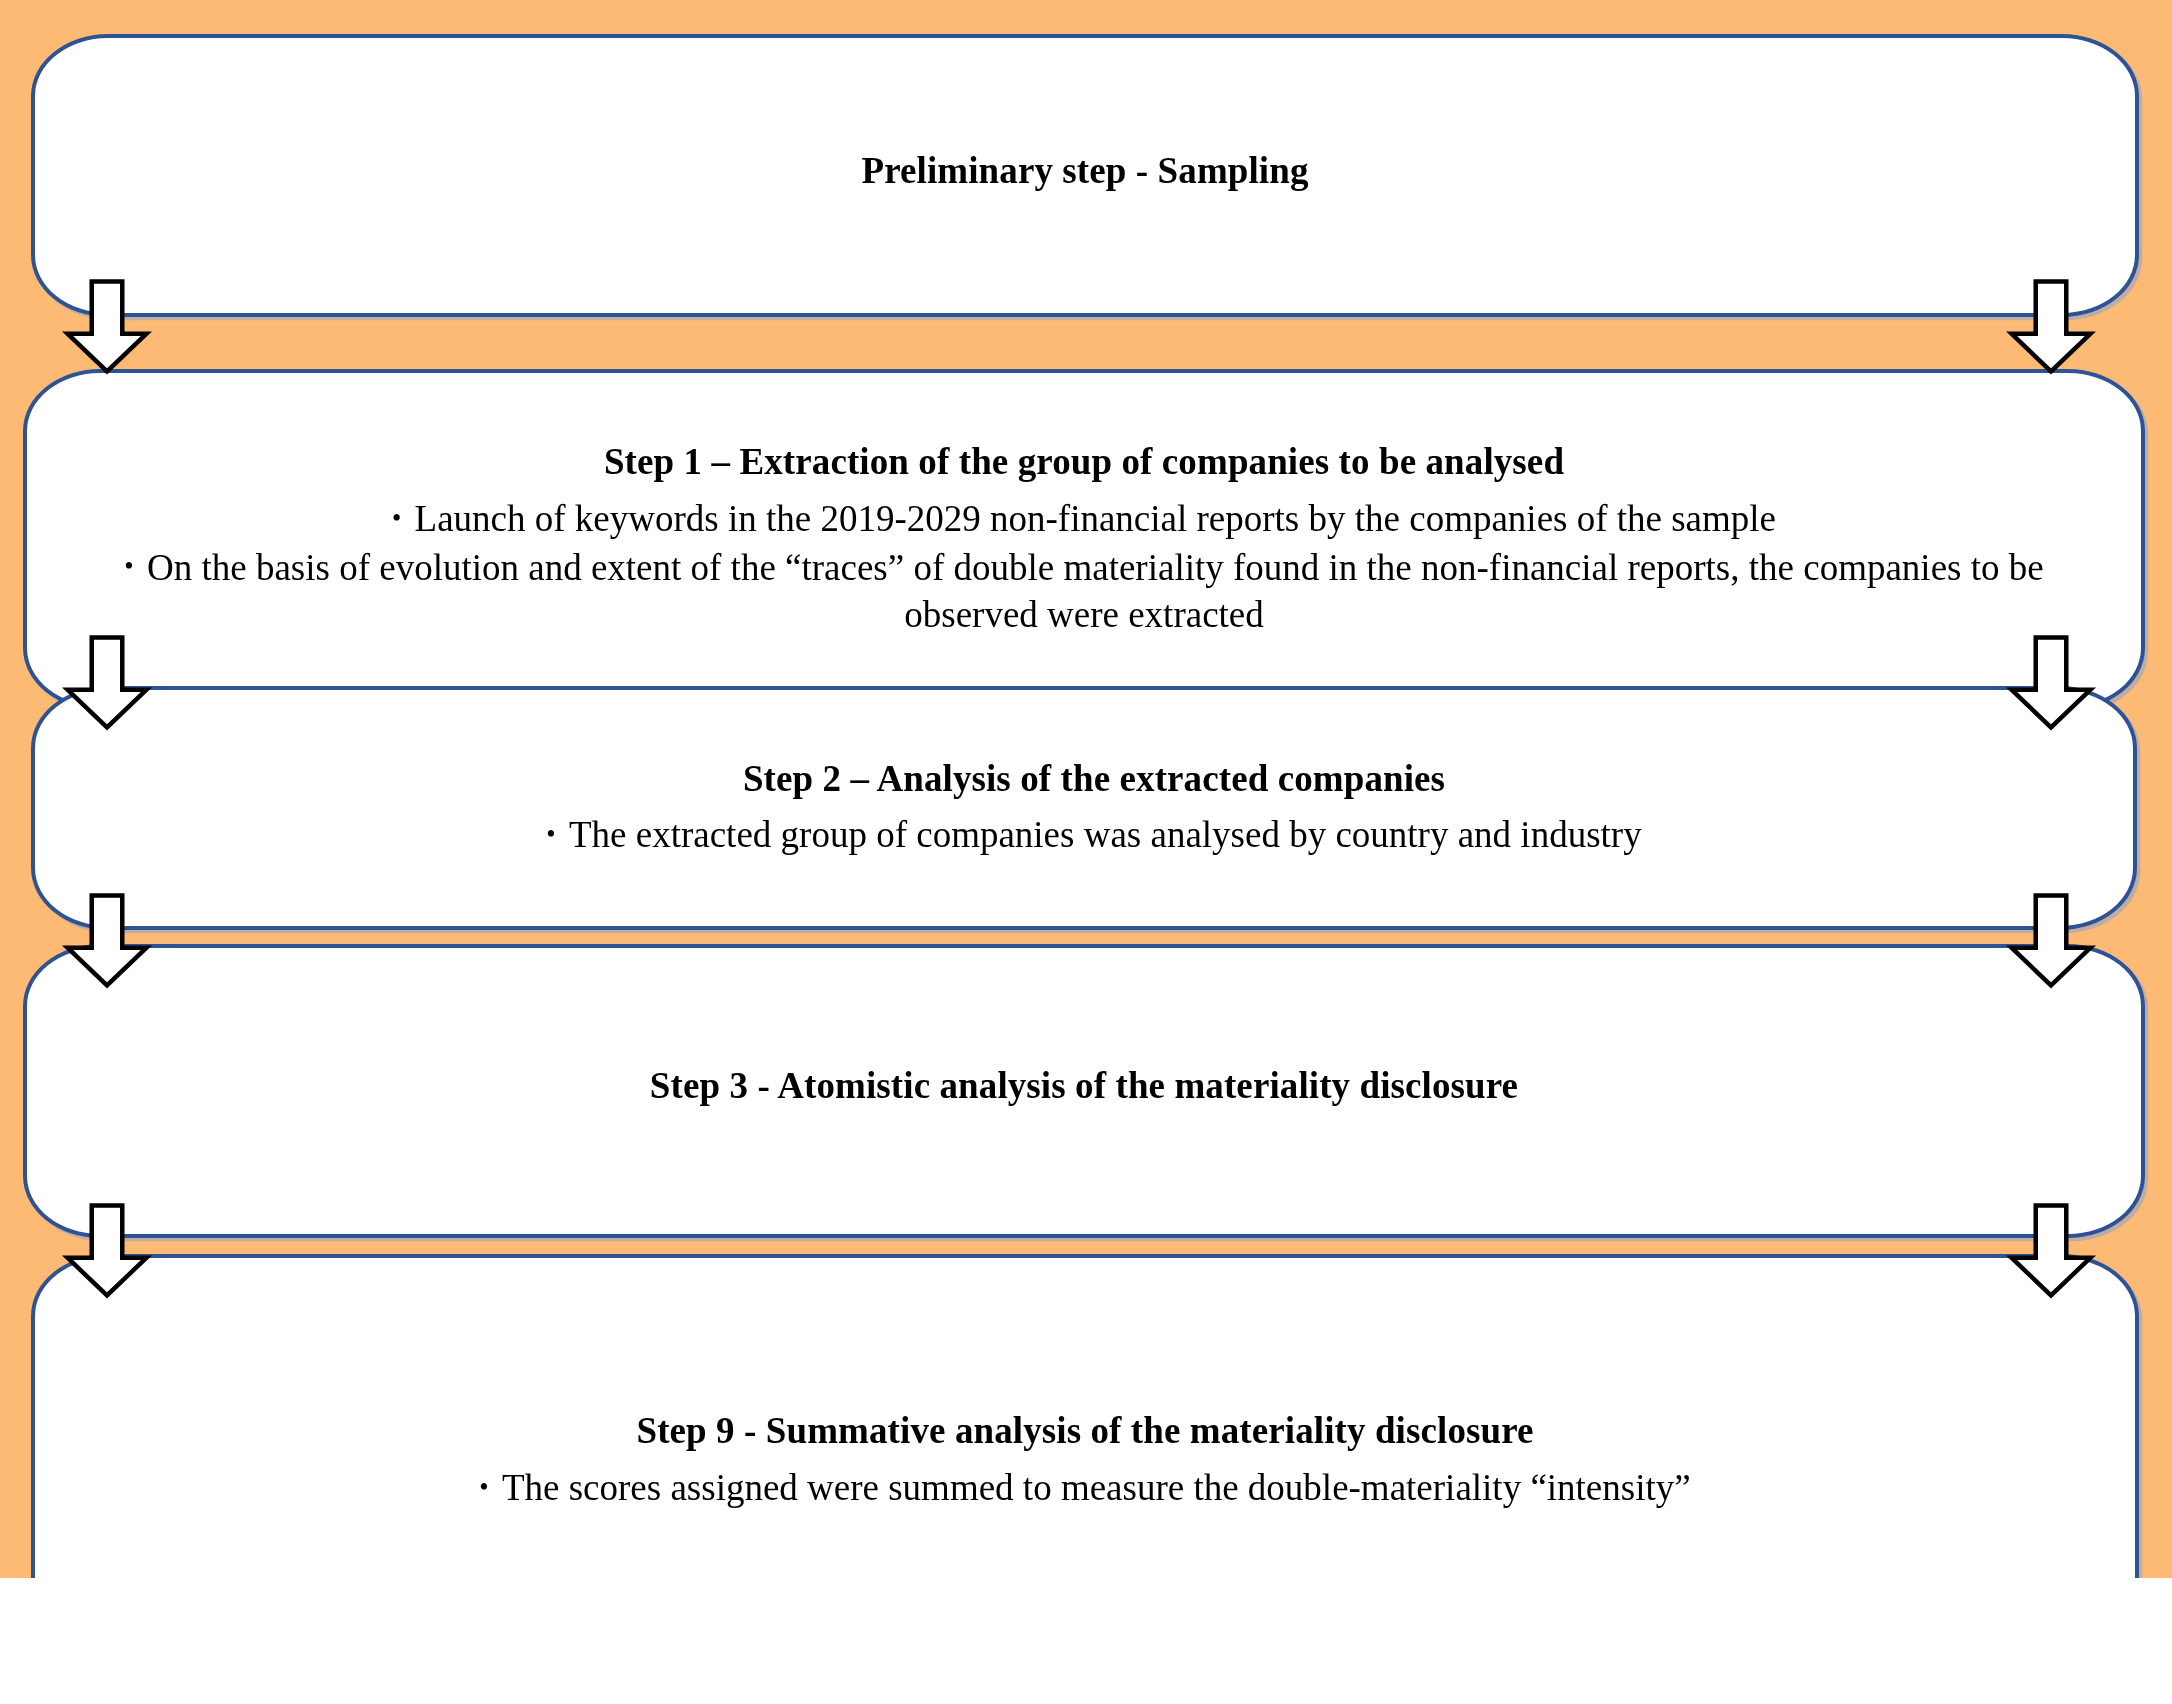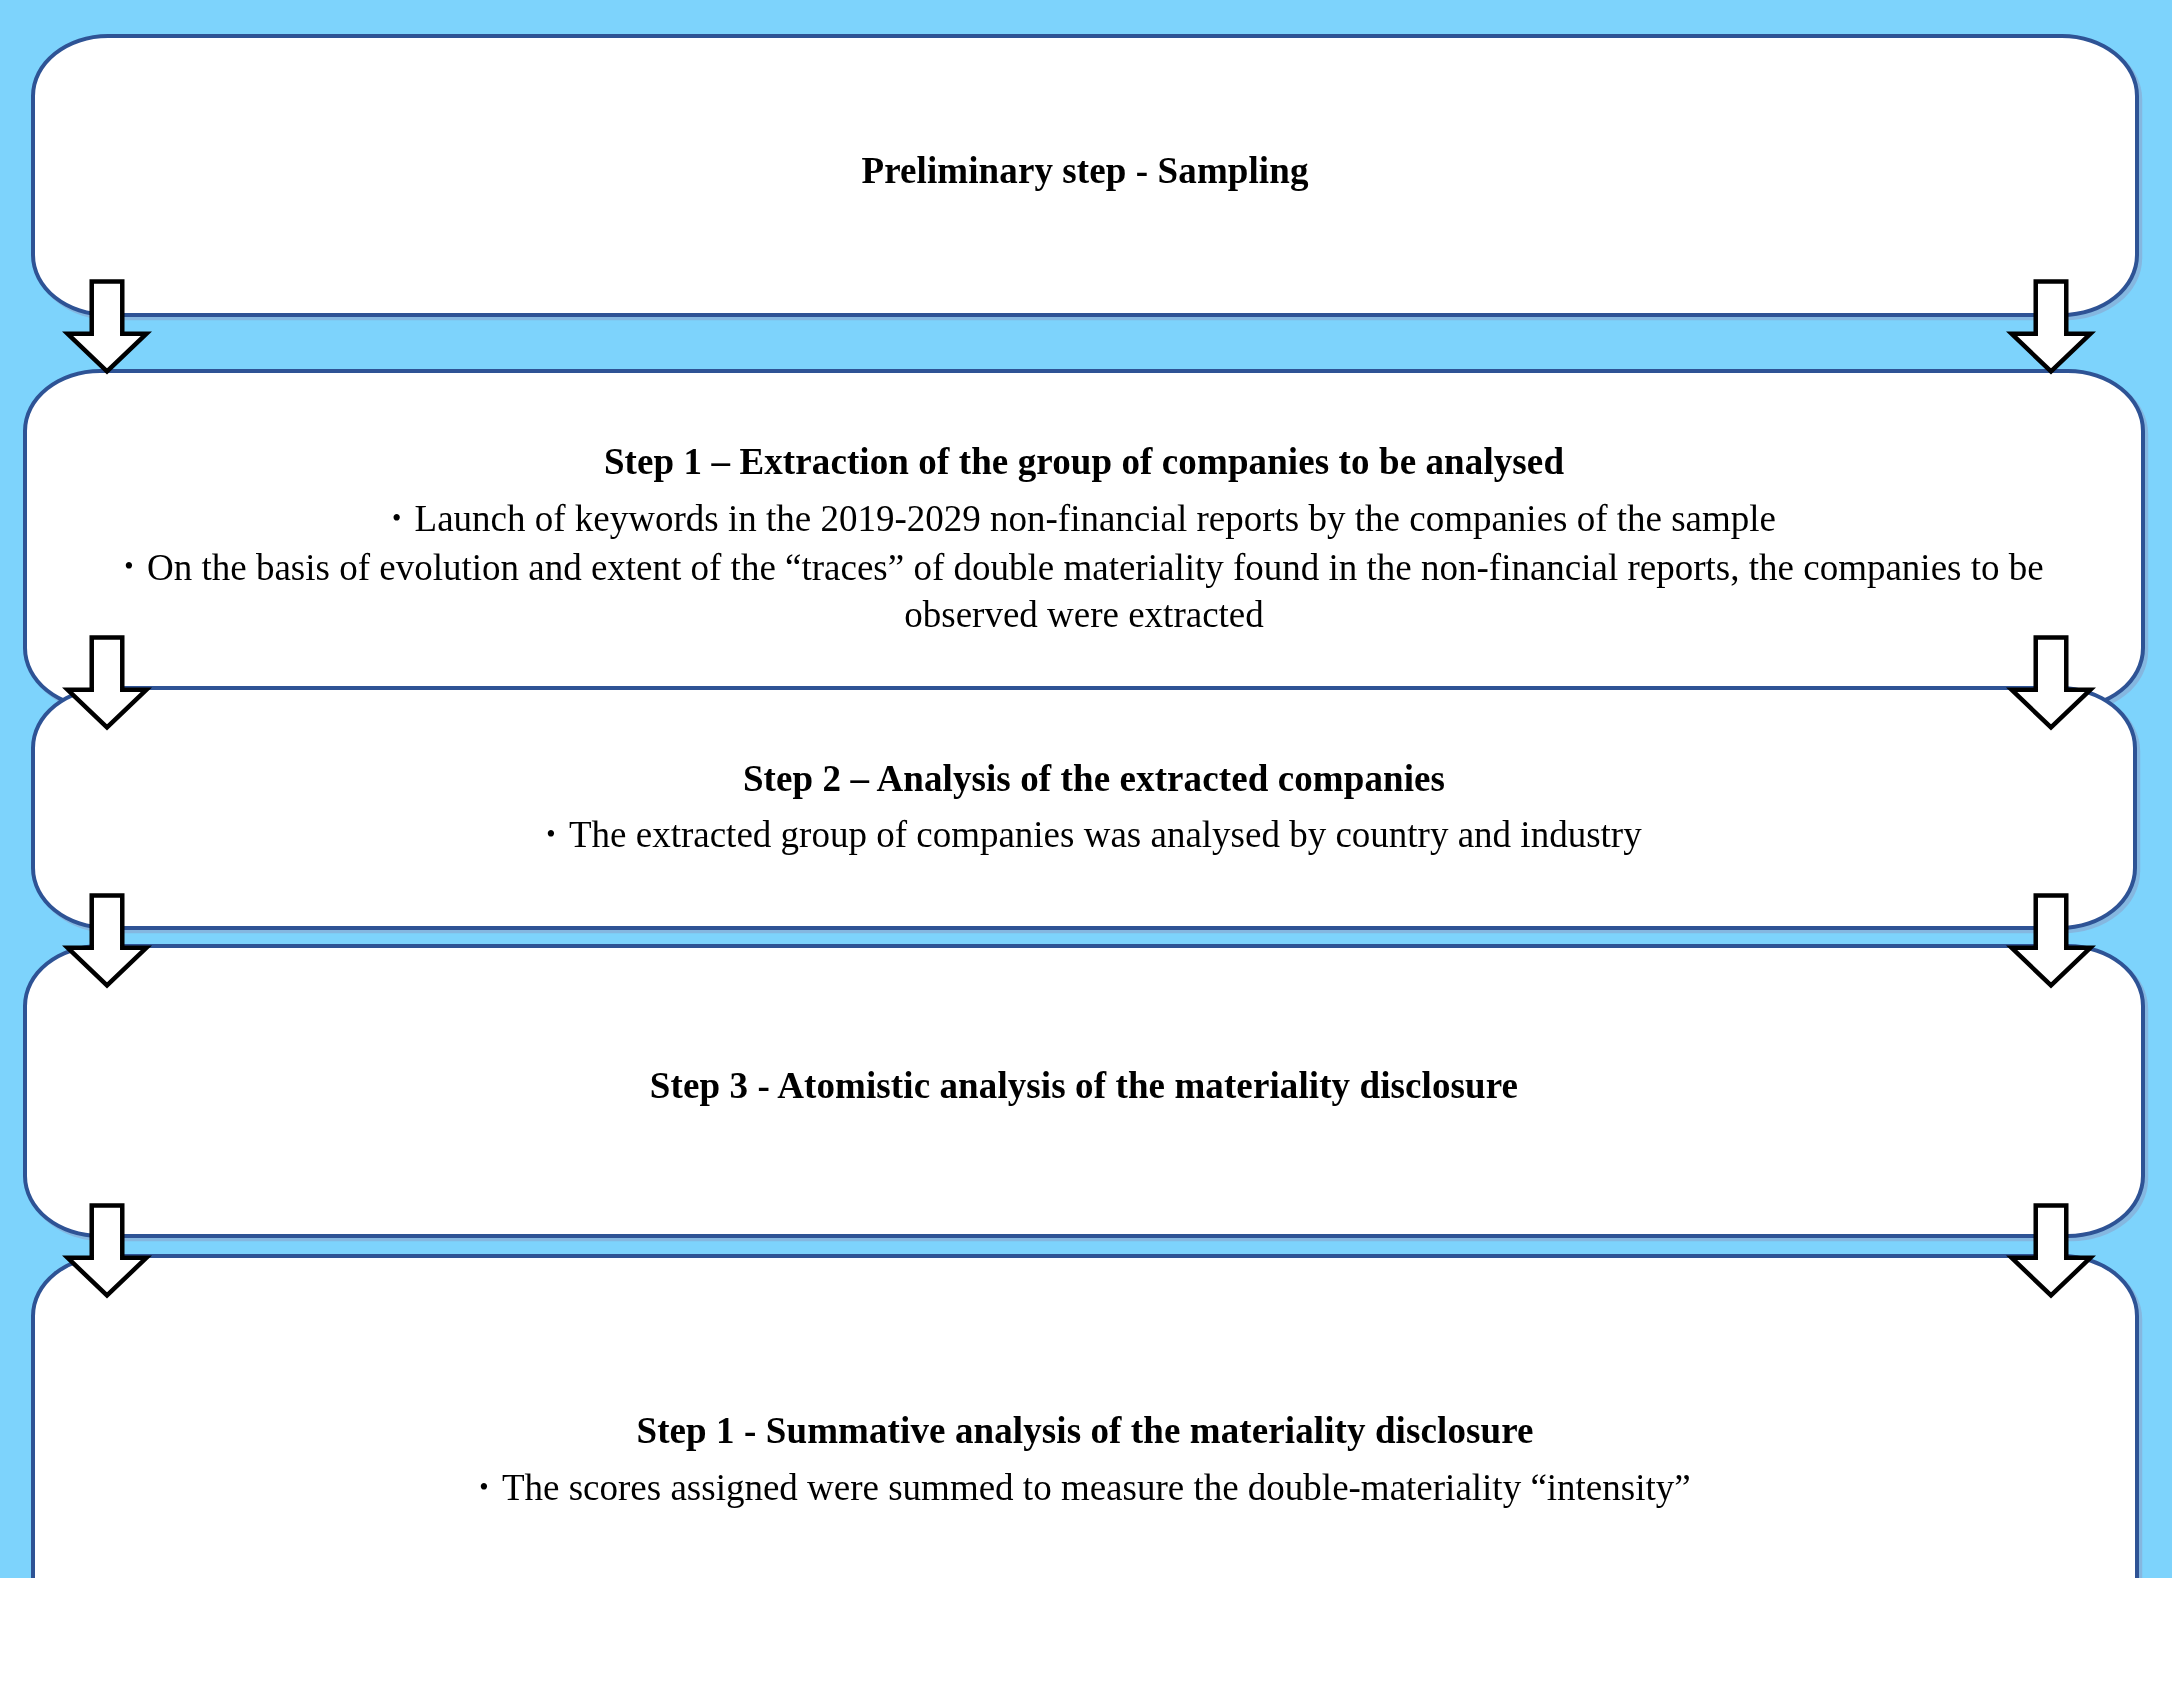--- a/index.html
+++ b/index.html
@@ -10,21 +10,21 @@
   }
   body {
     font-family: "Liberation Serif", "DejaVu Serif", serif;
     color: #000000;
   }
 
   #page {
     position: relative;
     width: 2172px;
     height: 1578px;
-    background: #7dd3fc;
+    background: #fdba74;
     overflow: hidden;
   }
 
   
   .step-box {
     position: absolute;
     box-sizing: border-box;
     background: #ffffff;
     border: 4.5px solid #2E5395;
     border-radius: 77px / 62px;
@@ -135,21 +135,21 @@
   </div>
 
   <div class="step-box box-4">
     <div class="box-inner">
       <div class="step-title">Step 3 - Atomistic analysis of the materiality disclosure</div>
     </div>
   </div>
 
   <div class="step-box box-5">
     <div class="box-inner">
-      <div class="step-title">Step 1 - Summative analysis of the materiality disclosure</div>
+      <div class="step-title">Step 9 - Summative analysis of the materiality disclosure</div>
       <ul class="bullets">
         <li><span class="dot">•</span><span class="bullet-text">The scores assigned were summed to measure the double-materiality “intensity”</span></li>
       </ul>
     </div>
   </div>
 
   <div class="arrow arrow-r1l">
     <svg viewBox="0 0 100 108" xmlns="http://www.w3.org/2000/svg">
       <polygon points="33,4 67,4 67,62 94,62 50,104 6,62 33,62" fill="#ffffff" stroke="#000000" stroke-width="5" stroke-linejoin="miter"></polygon>
     </svg>

